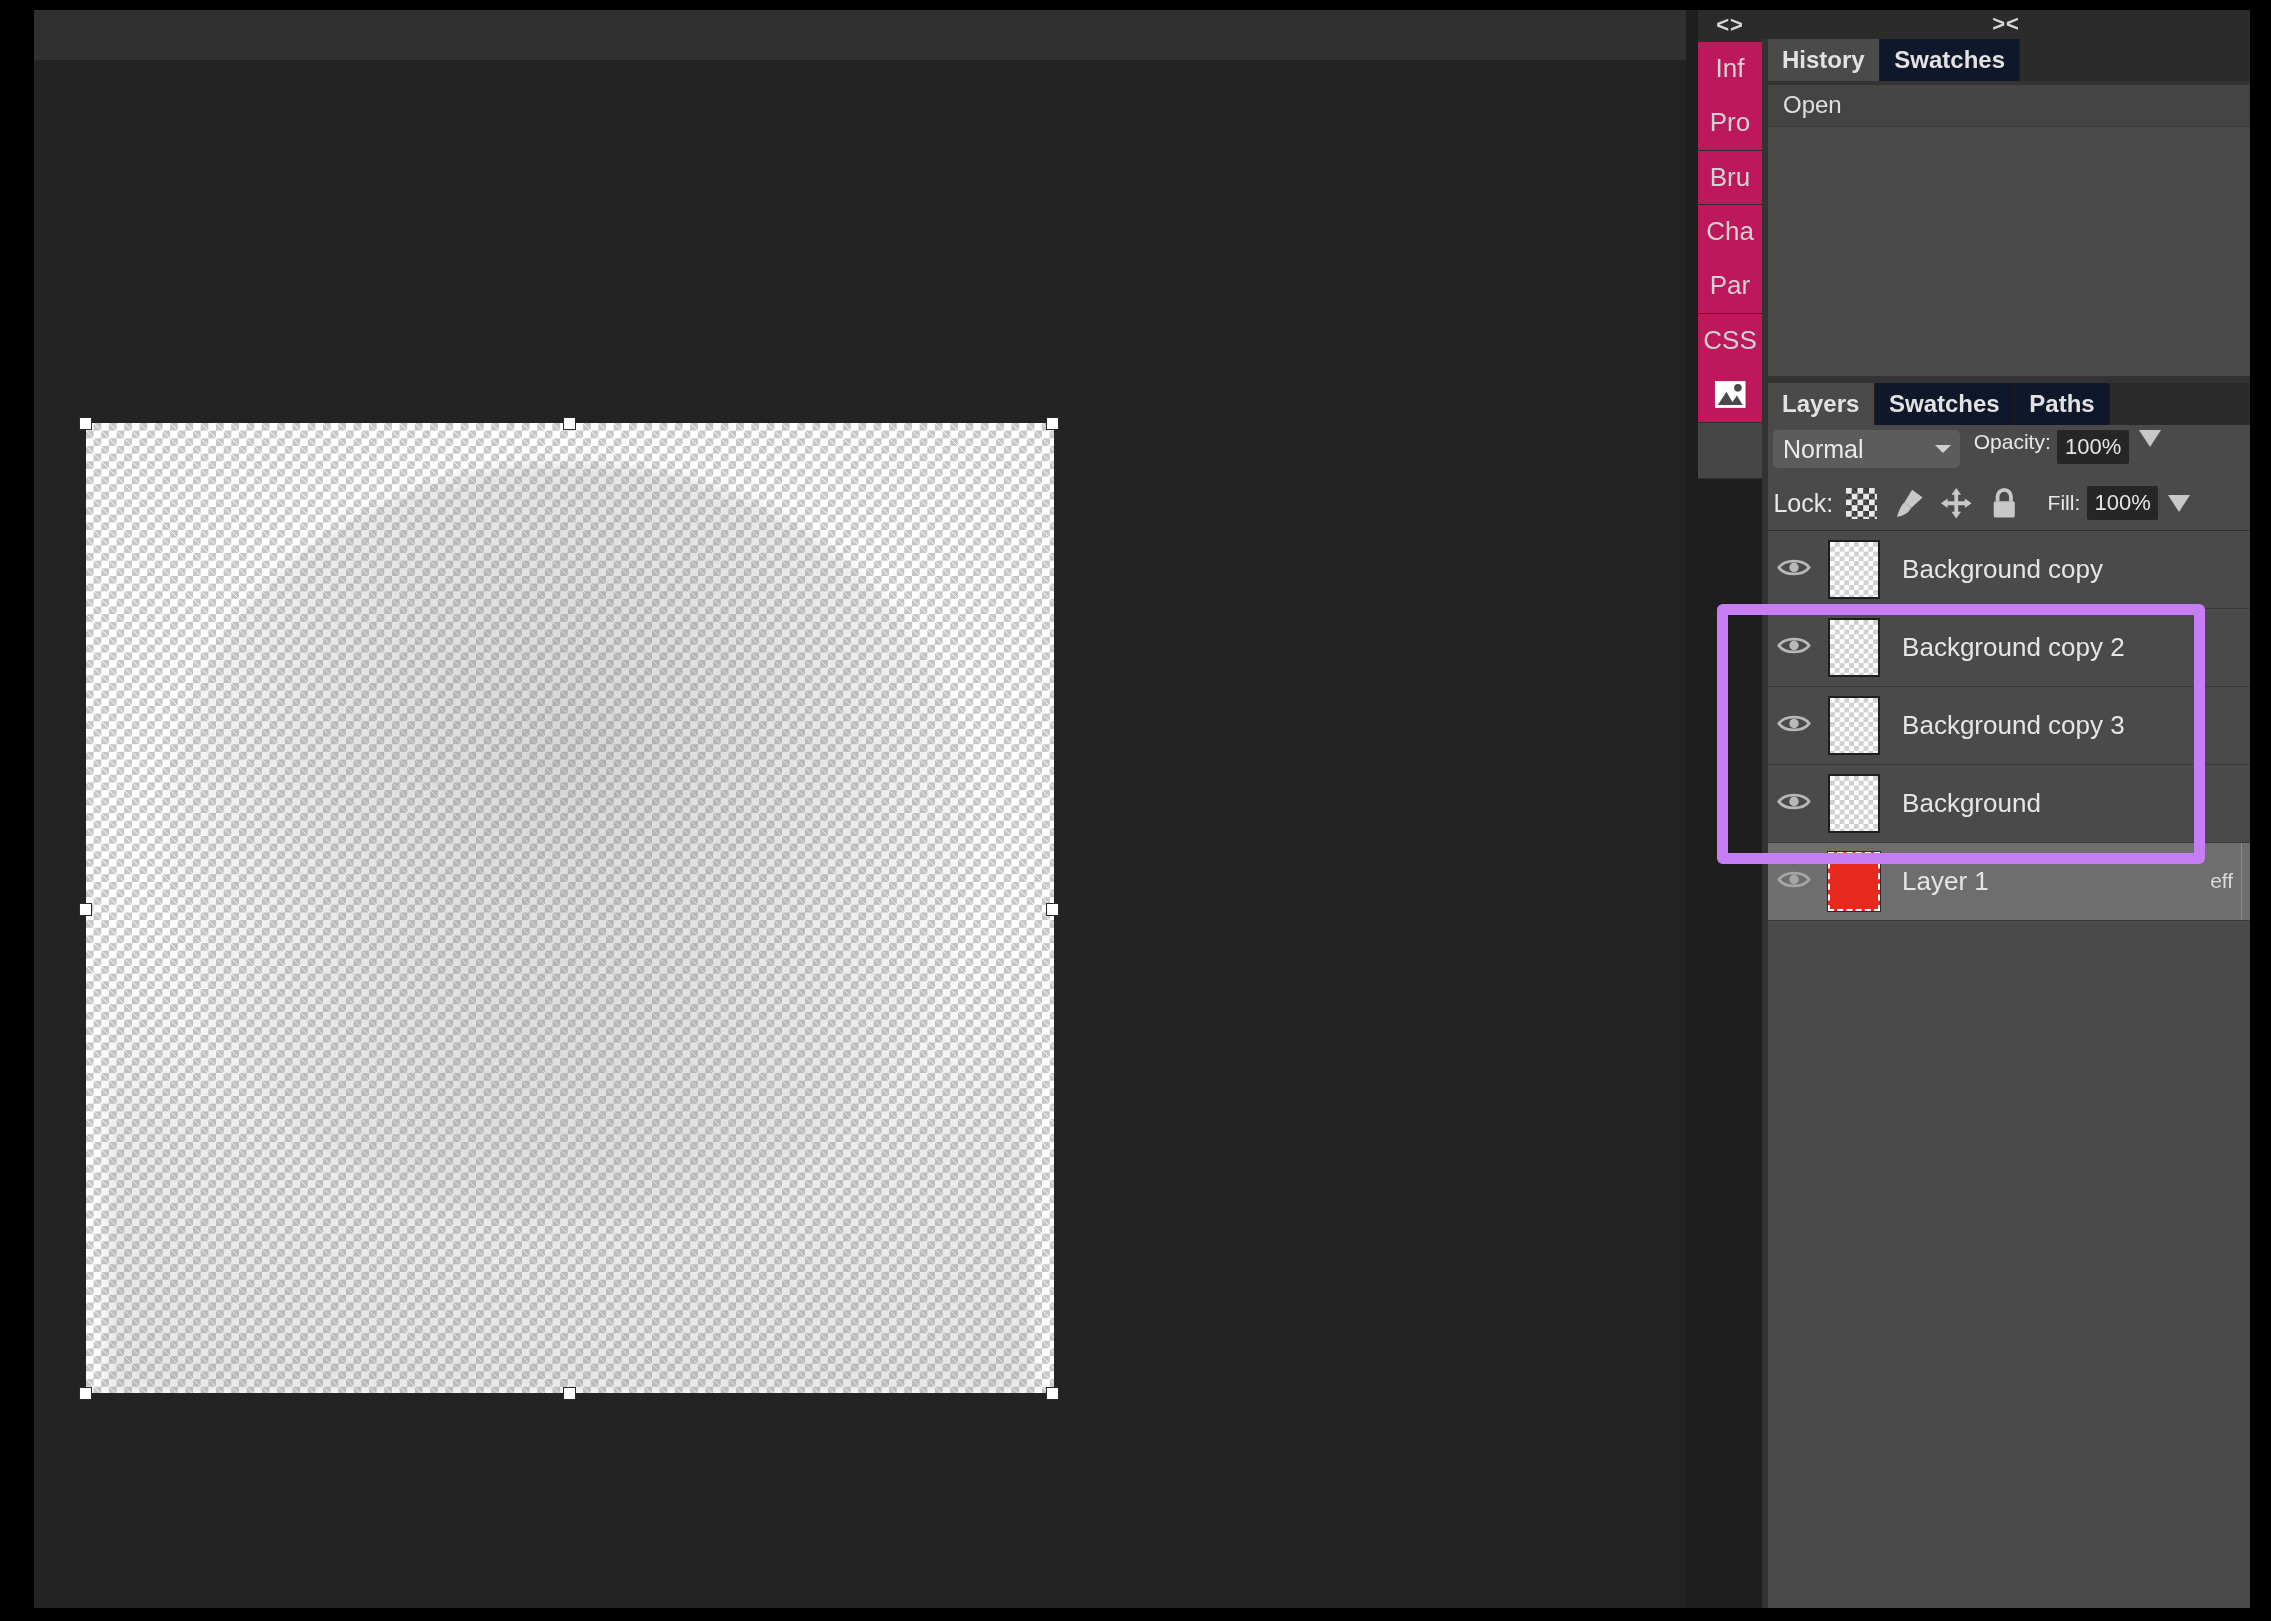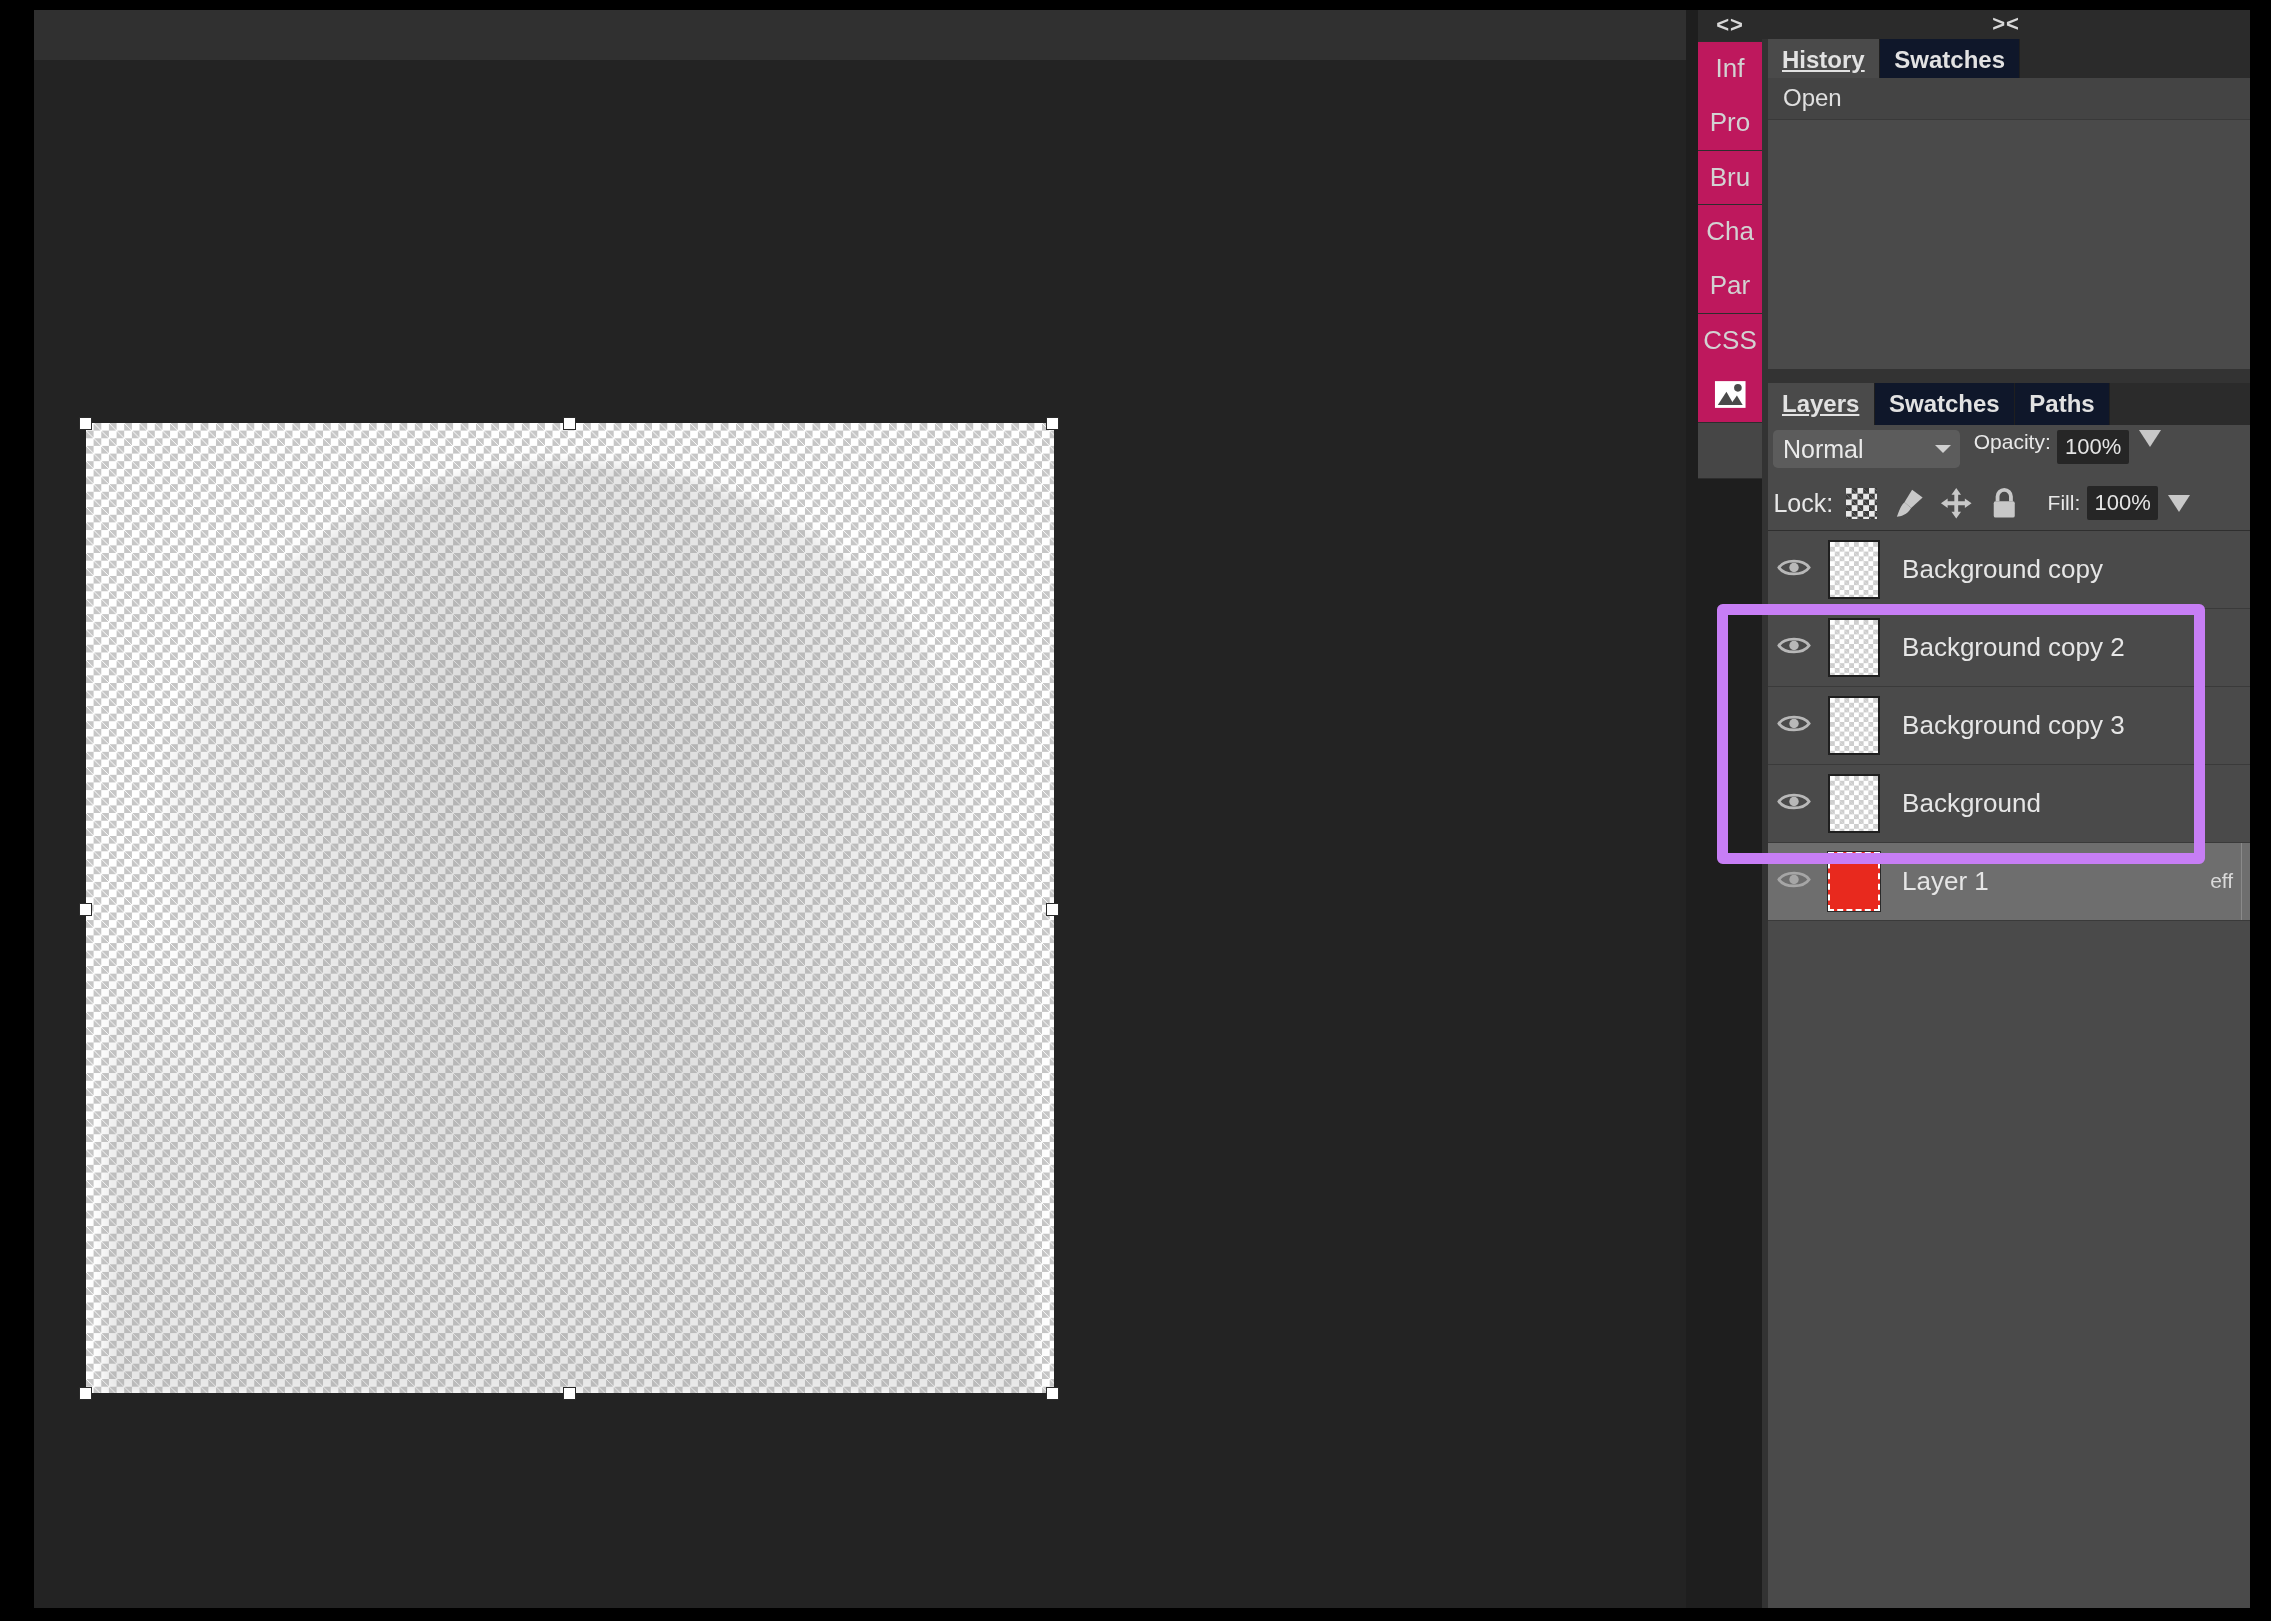--- a/index.html
+++ b/index.html
@@ -169,24 +169,24 @@
     height: 42px;
     padding: 0 14.3px;
     display: flex; align-items: center;
     color: #e2e2e2;
     font-size: 24px;
     font-weight: bold;
     background: #0f172a;
     border-right: 1.9px solid #1f1f1f;
     box-sizing: border-box;
   }
-  .tab.active { background: #4a4a4a; text-decoration: underline; }
+  .tab.active { background: #4a4a4a; }
   .history-list {
     position: absolute;
-    left: 0; top: 39px;
+    left: 0; top: 46px;
     width: 482px; height: 291px;
     background: #4a4a4a;
   }
   .history-item {
     height: 42px;
     display: flex; align-items: center;
     padding-left: 15.3px;
     color: #e0e0e0;
     font-size: 24px;
     background: #444444;

